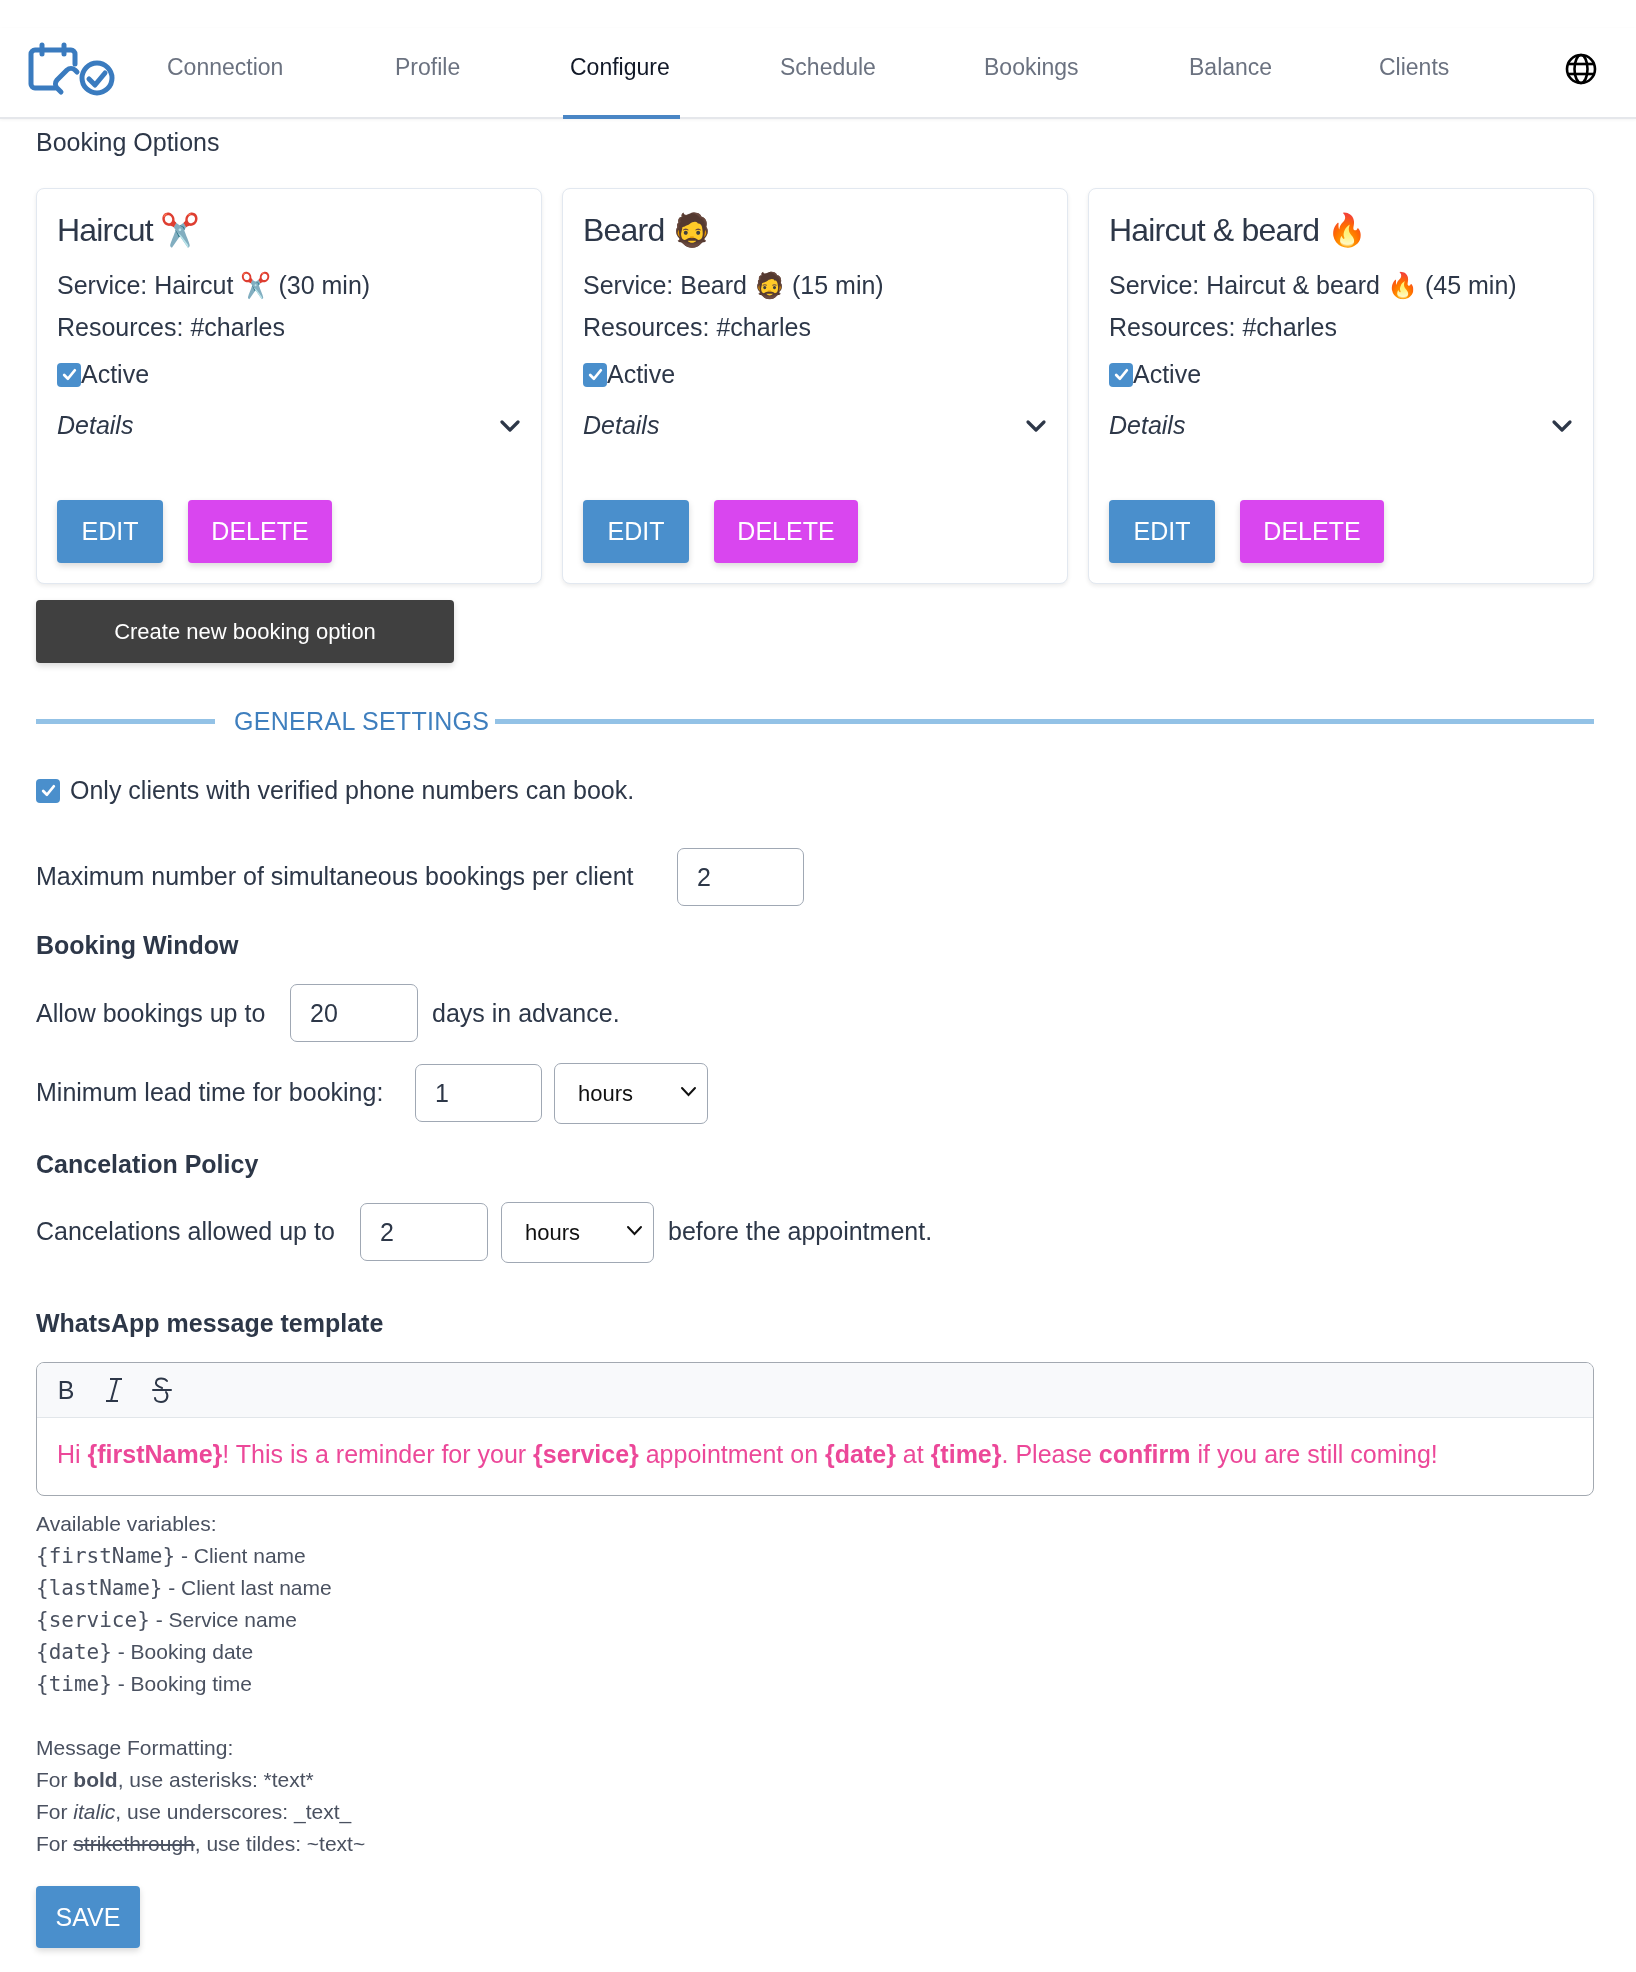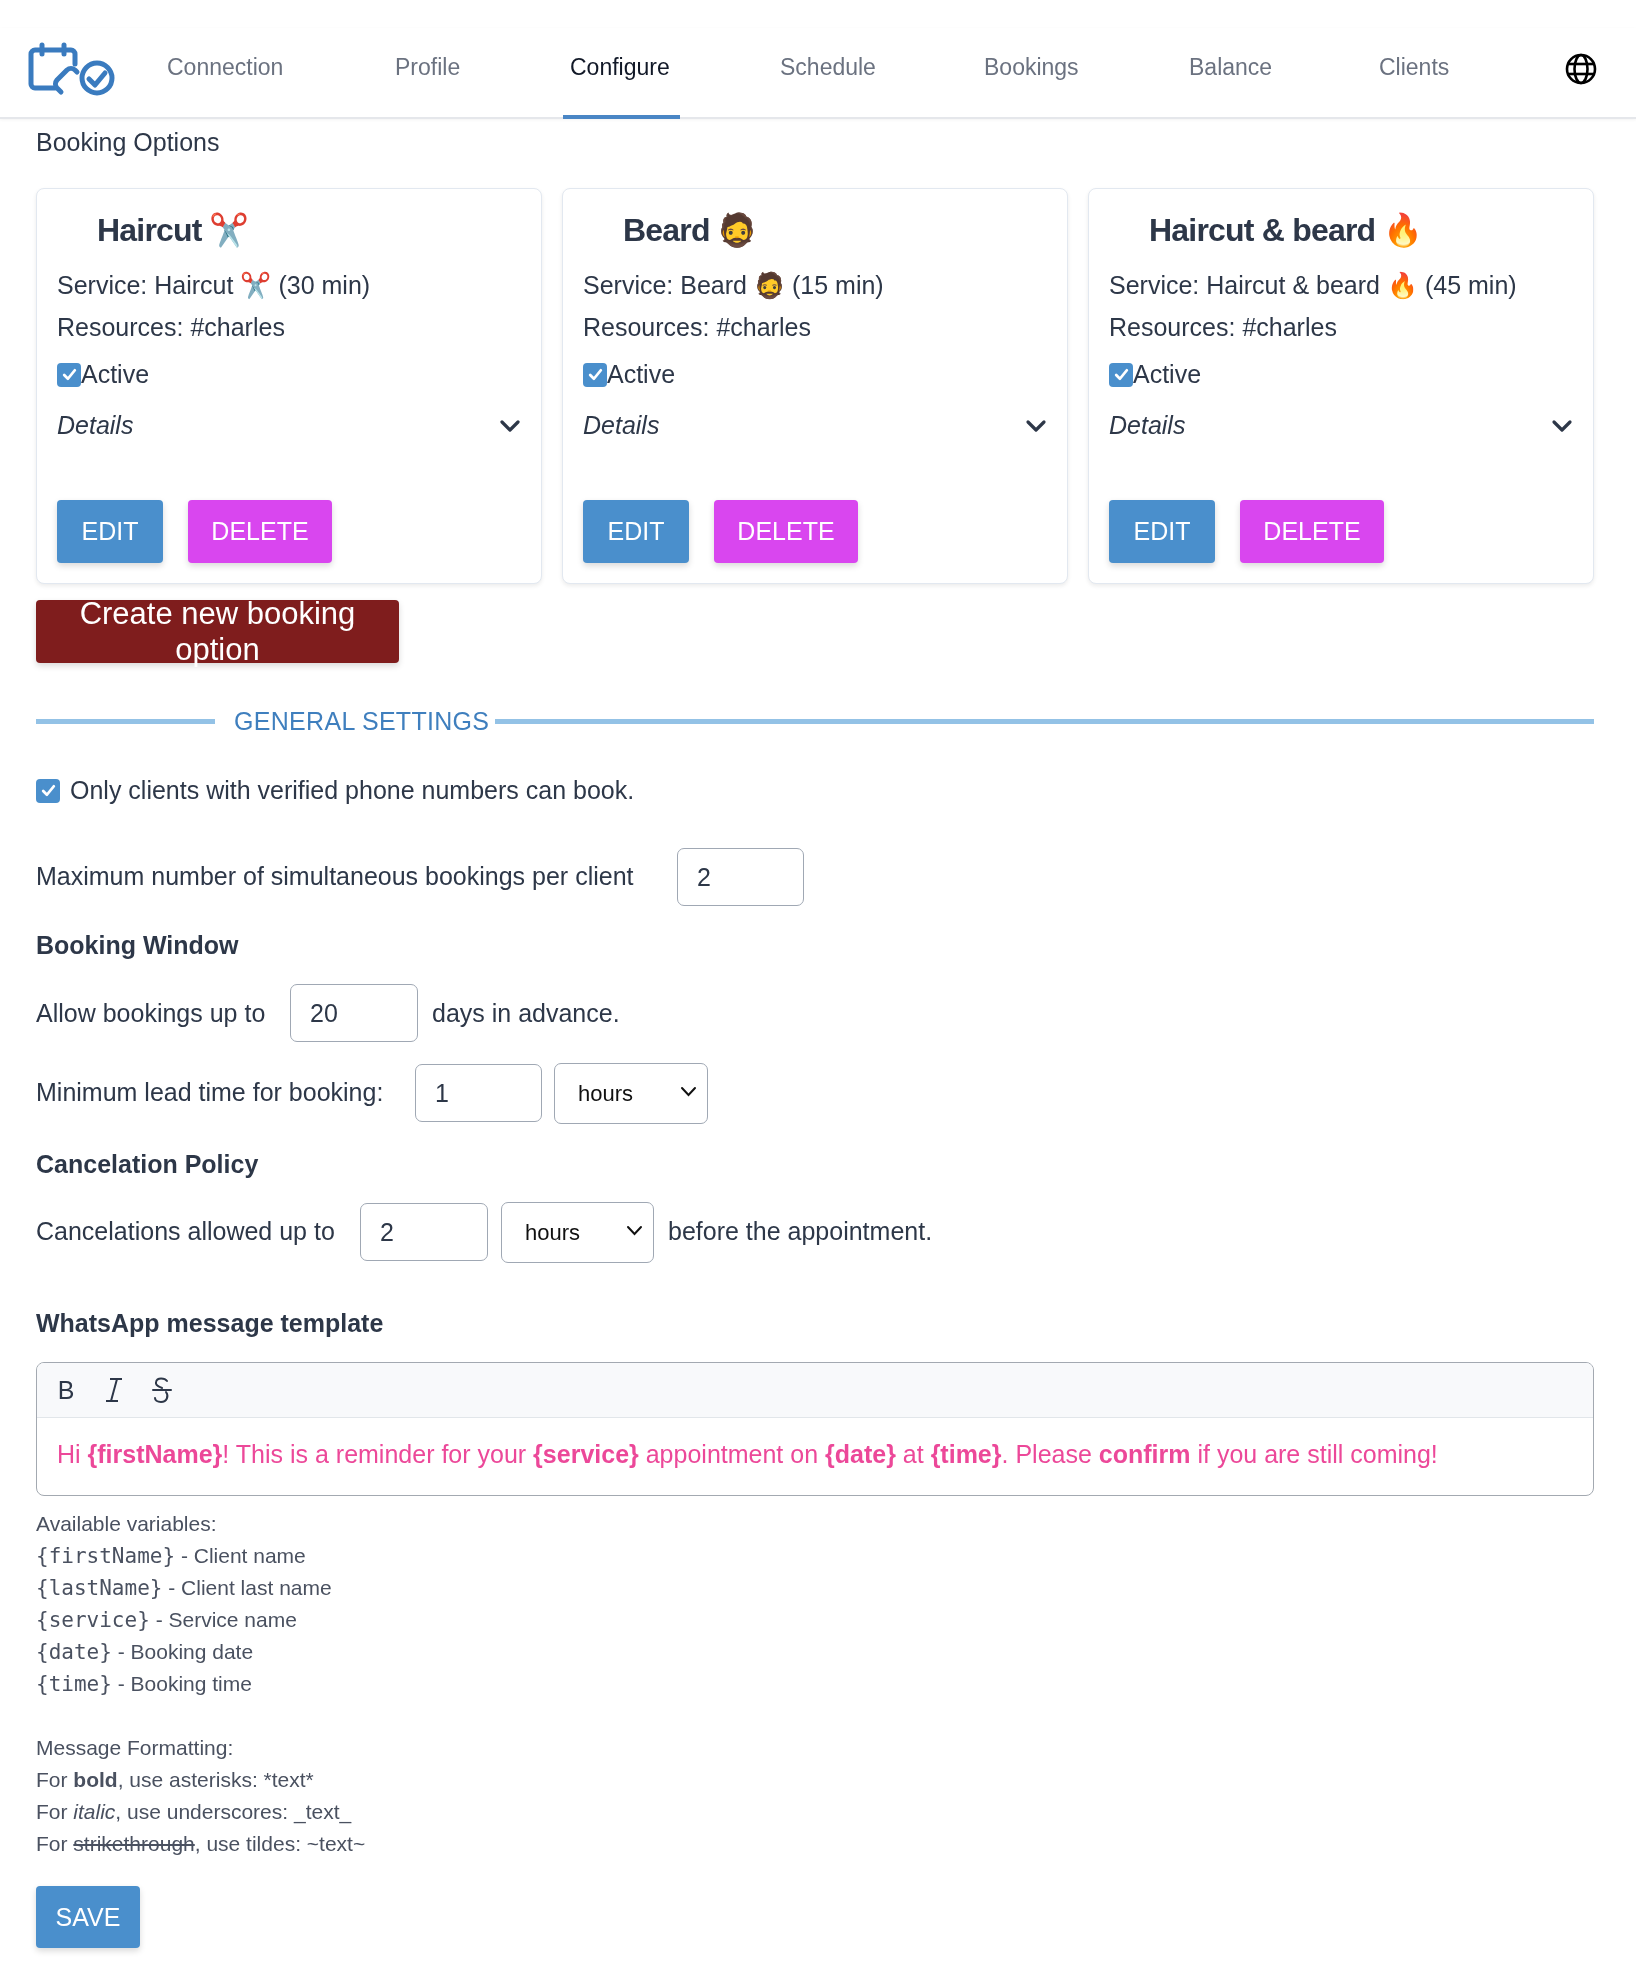--- a/index.html
+++ b/index.html
@@ -11,36 +11,36 @@
   .logo { position: absolute; left: 27px; top: 14px; width: 90px; height: 54px; }
   .nav-item { position: absolute; top: 26px; font-size: 23px; color: #6b7280; cursor: pointer; white-space: nowrap; }
   .nav-item.active { color: #111827; }
   .nav-underline { position: absolute; top: 87px; height: 4px; background: #4a86c5; }
   .globe { position: absolute; left: 1564px; top: 24px; width: 34px; height: 34px; cursor: pointer; }
 
   .section-label { position: absolute; left: 36px; top: 128px; font-size: 25px; color: #2d3748; }
 
   
   .card { position: absolute; top: 188px; width: 506px; height: 396px; border: 1px solid #e2e8f0; border-radius: 8px; background: #fff; box-shadow: 0 2px 4px rgba(0,0,0,0.08); }
-  .card-title { position: absolute; left: 20px; top: 22px; font-size: 32px; font-weight: bold; color: #2d3748; letter-spacing: -0.8px; white-space: nowrap; margin-left: 40px; }
+  .card-title { position: absolute; left: 20px; top: 22px; font-size: 32px; font-weight: normal; color: #2d3748; letter-spacing: -0.8px; white-space: nowrap; }
   .card-line { position: absolute; left: 20px; font-size: 25px; color: #2d3748; white-space: nowrap; }
   .card-service { top: 82px; }
   .card-resources { top: 124px; }
   .card-active { top: 171px; display: flex; align-items: center; }
   .card-details { position: absolute; left: 20px; top: 222px; right: 20px; display: flex; justify-content: space-between; align-items: center; cursor: pointer; }
   .card-details-label { font-size: 25px; font-style: italic; color: #2d3748; }
   .chev { width: 22px; height: 14px; }
   .btn { position: absolute; height: 63px; border: none; border-radius: 4px; color: #fff; font-size: 25px; font-family: "Liberation Sans", sans-serif; cursor: pointer; box-shadow: 0 3px 6px rgba(0,0,0,0.15); display: flex; align-items: center; justify-content: center; }
   .btn-edit { left: 20px; top: 311px; width: 106px; background: #4a8fcc; }
   .btn-delete { left: 151px; top: 311px; width: 144px; background: #d946ef; }
 
   .checkbox { width: 24px; height: 24px; border-radius: 4px; background: #4a8fcc; display: inline-flex; align-items: center; justify-content: center; flex: none; cursor: pointer; }
   .checkbox svg { width: 17px; height: 17px; }
 
-  .btn-create { left: 36px; top: 600px; width: 363px; background: #7f1d1d; font-size: 31px; }
+  .btn-create { left: 36px; top: 600px; width: 418px; background: #404040; font-size: 22px; }
 
   
   .divider-line { position: absolute; top: 719px; height: 5px; background: #93c2e6; }
   .divider-text { position: absolute; left: 234px; top: 707px; font-size: 25px; color: #3f7fbe; letter-spacing: 0.3px; }
 
   
   .row { position: absolute; left: 36px; display: flex; align-items: center; font-size: 25px; color: #2d3748; white-space: nowrap; }
   .heading { position: absolute; left: 36px; font-size: 25px; font-weight: bold; color: #2d3748; }
   .input { position: absolute; height: 58px; border: 1px solid #a0a8b4; border-radius: 7px; font-size: 25px; color: #2d3748; padding-left: 19px; display: flex; align-items: center; background: #fff; cursor: text; }
   .select { position: absolute; height: 61px; border: 1px solid #a0a8b4; border-radius: 7px; font-size: 22px; color: #111; padding-left: 23px; display: flex; align-items: center; background: #fff; cursor: pointer; }

